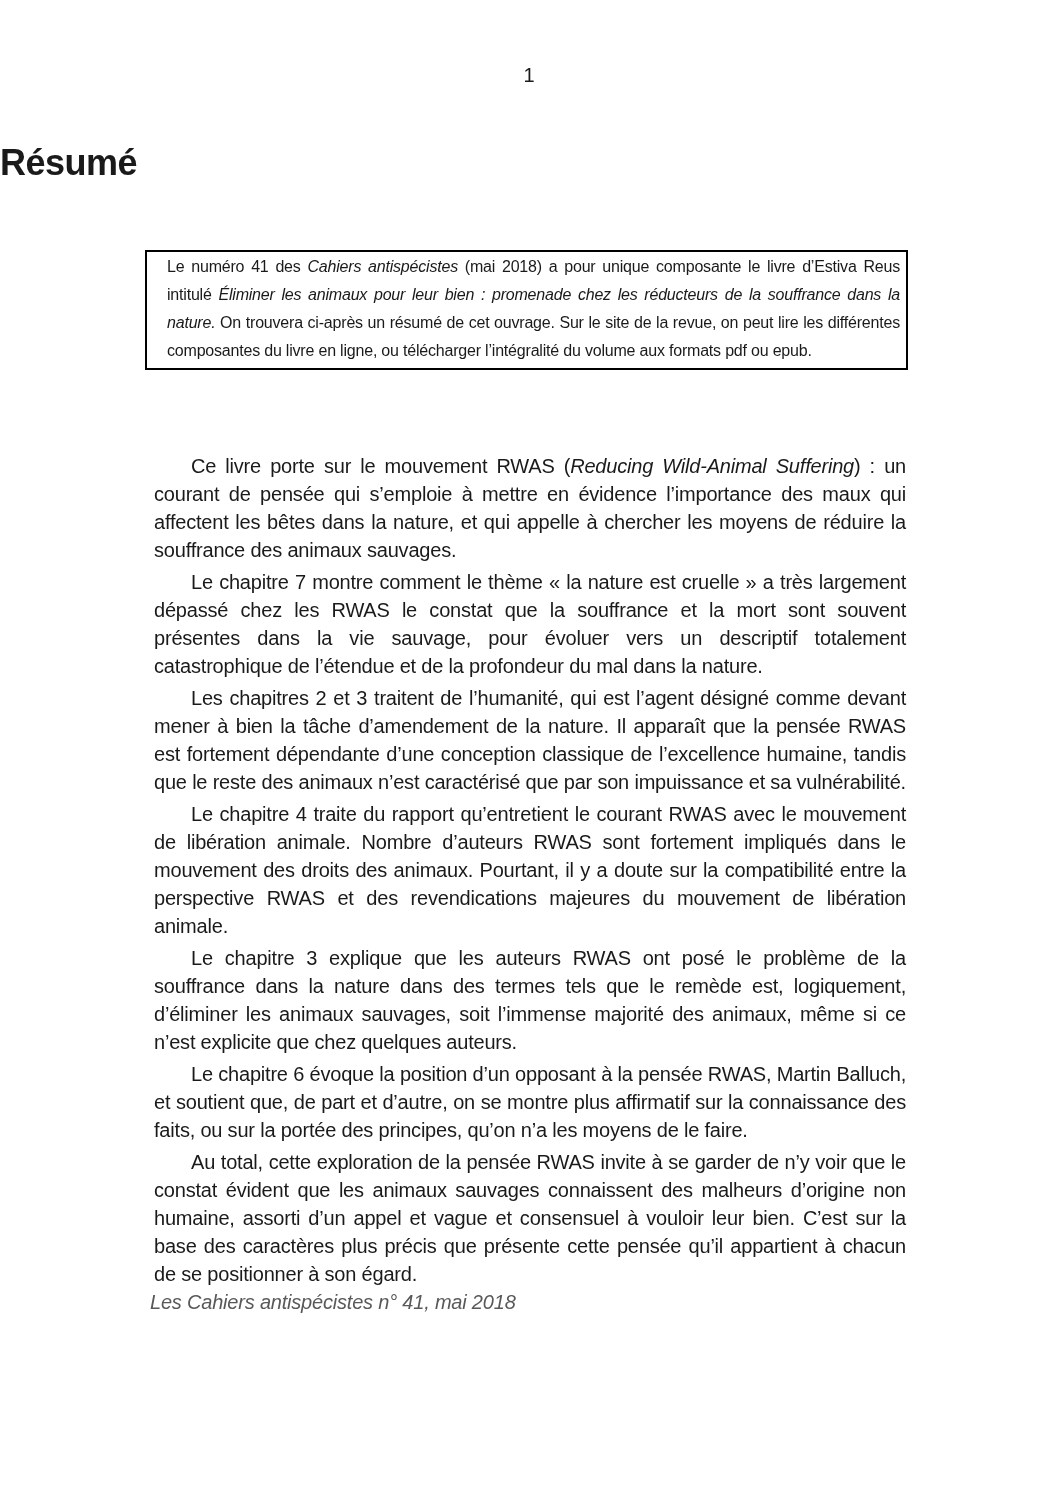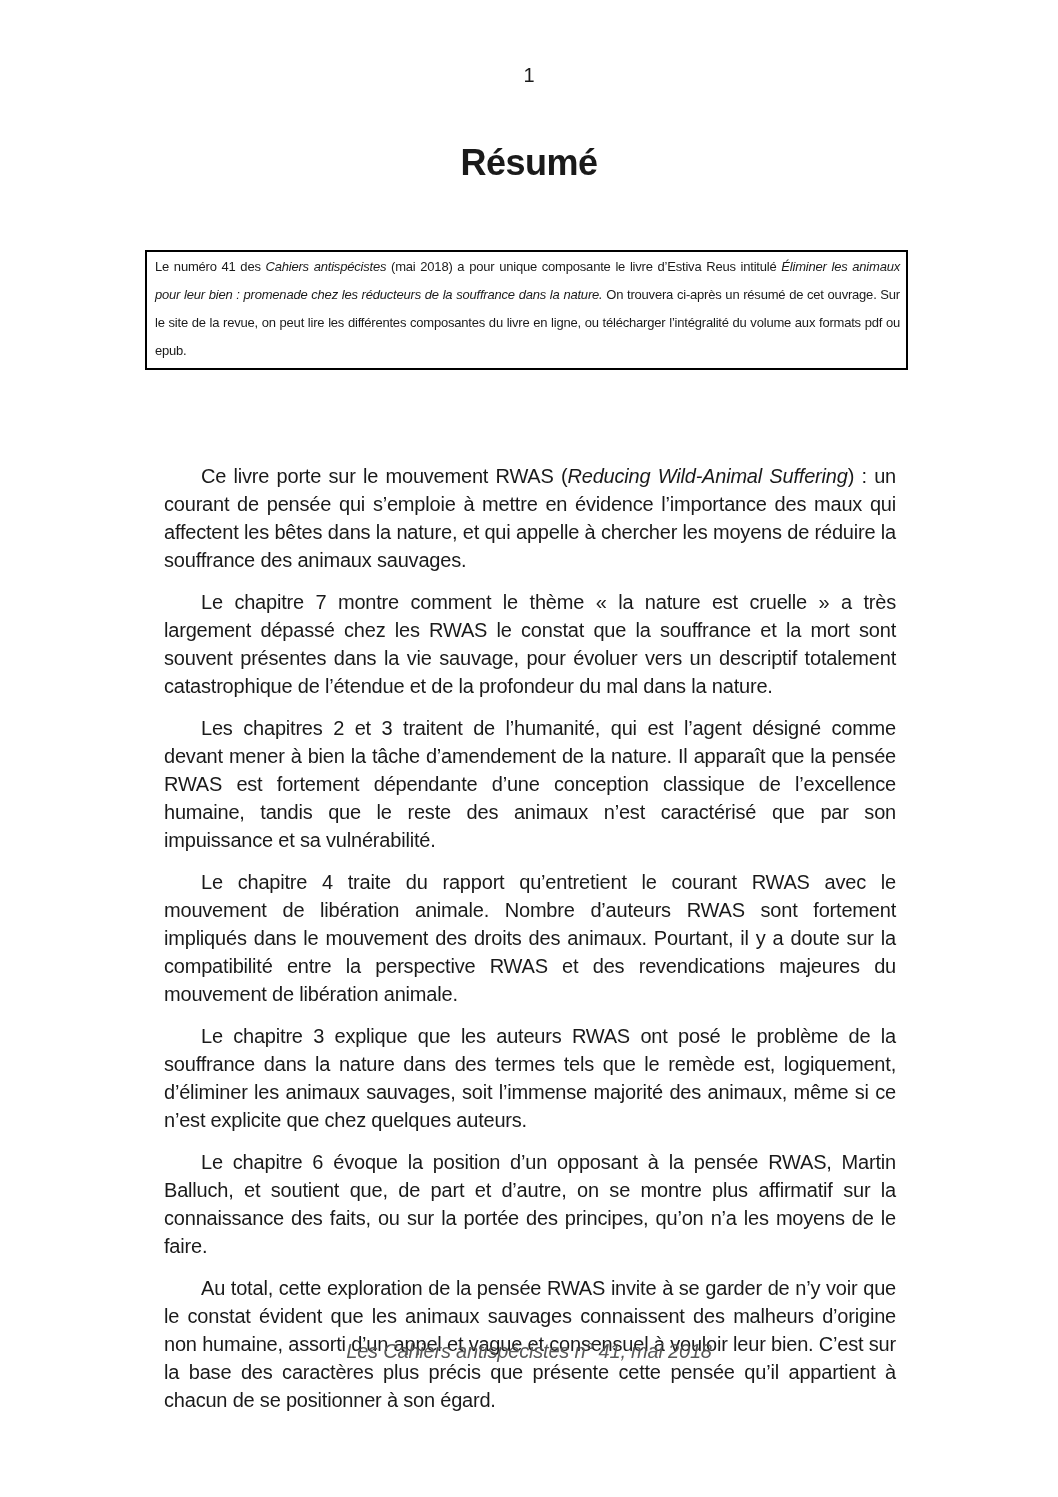--- a/index.html
+++ b/index.html
@@ -16,49 +16,49 @@
   .page-number {
     position: absolute;
     top: 64px; left: 0; width: 100%;
     text-align: center;
     font-size: 20px;
   }
   .doc-title {
     position: absolute;
     top: 142px; left: 0; width: 100%;
     margin: 0;
-    text-align: center;
+    text-align: left;
     font-size: 36px;
     font-weight: 700;
     letter-spacing: -0.5px;
   }
   .abstract-box {
     position: absolute;
     top: 250px; left: 145px; width: 763px;
     box-sizing: border-box;
     border: 2px solid #000000;
-    padding: 1px 6px 3px 8px;
-    font-size: 13px;
+    padding: 1px 6px 3px 20px;
+    font-size: 16px;
     line-height: 28px;
     text-align: justify;
     letter-spacing: -0.2px;
   }
   .body-text {
     position: absolute;
     top: 448px; left: 150px; width: 760px;
     font-size: 20px;
     line-height: 28px;
     text-align: justify;
     letter-spacing: -0.2px;
   }
-  .body-text p { margin: 14px; text-indent: 37px; }
+  .body-text p { margin: 4px; text-indent: 37px; }
   .page-footer {
     position: absolute;
-    top: 1340px; left: 150px; width: 758px;
-    text-align: center;
+    top: 1291px; left: 150px; width: 758px;
+    text-align: left;
     font-style: italic;
     font-size: 20px;
     color: #595959;
     letter-spacing: -0.2px;
   }
 </style>
 </head>
 <body>
 
 <div class="page">

